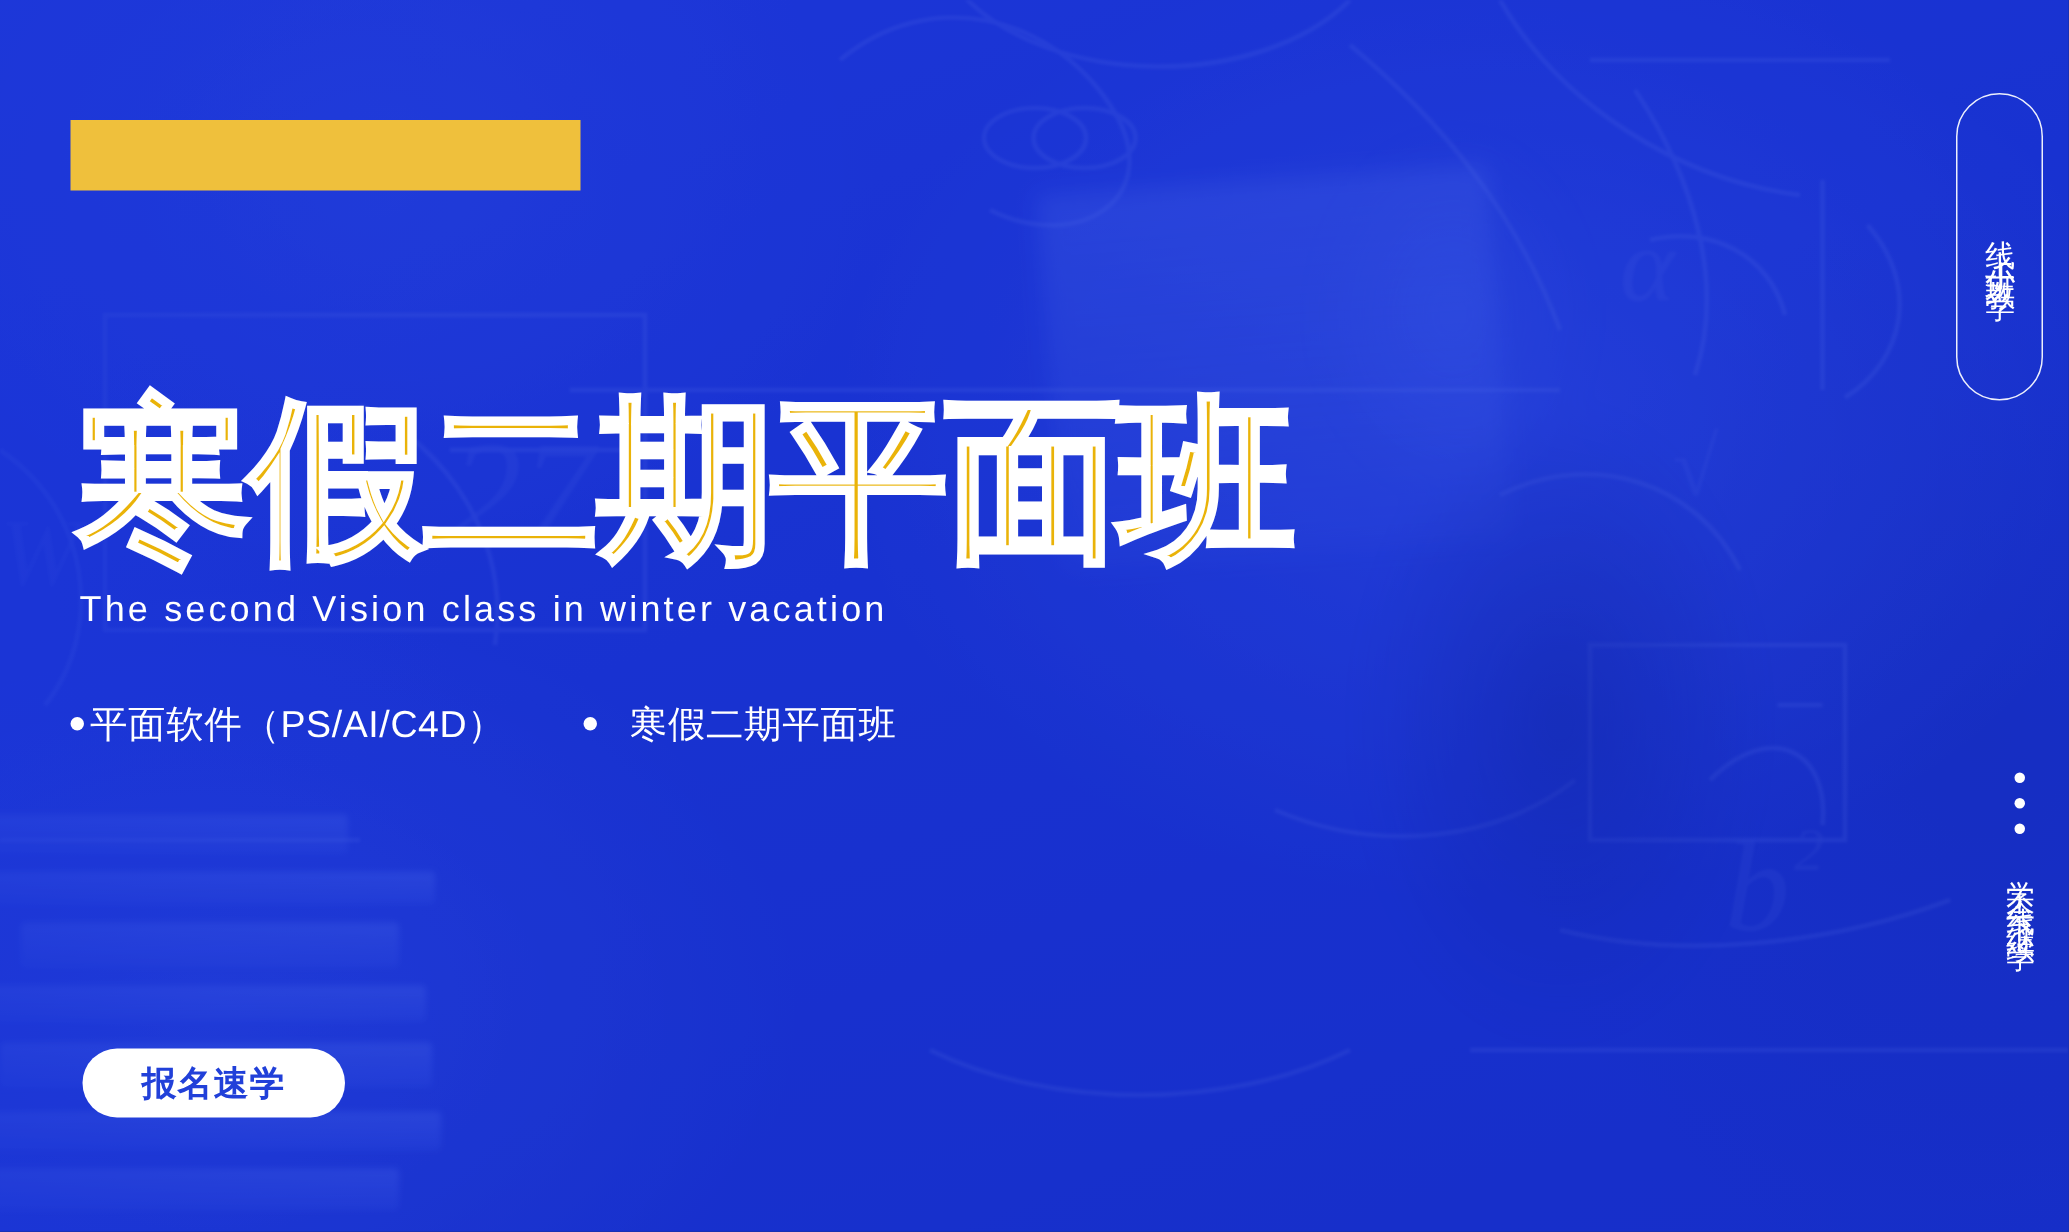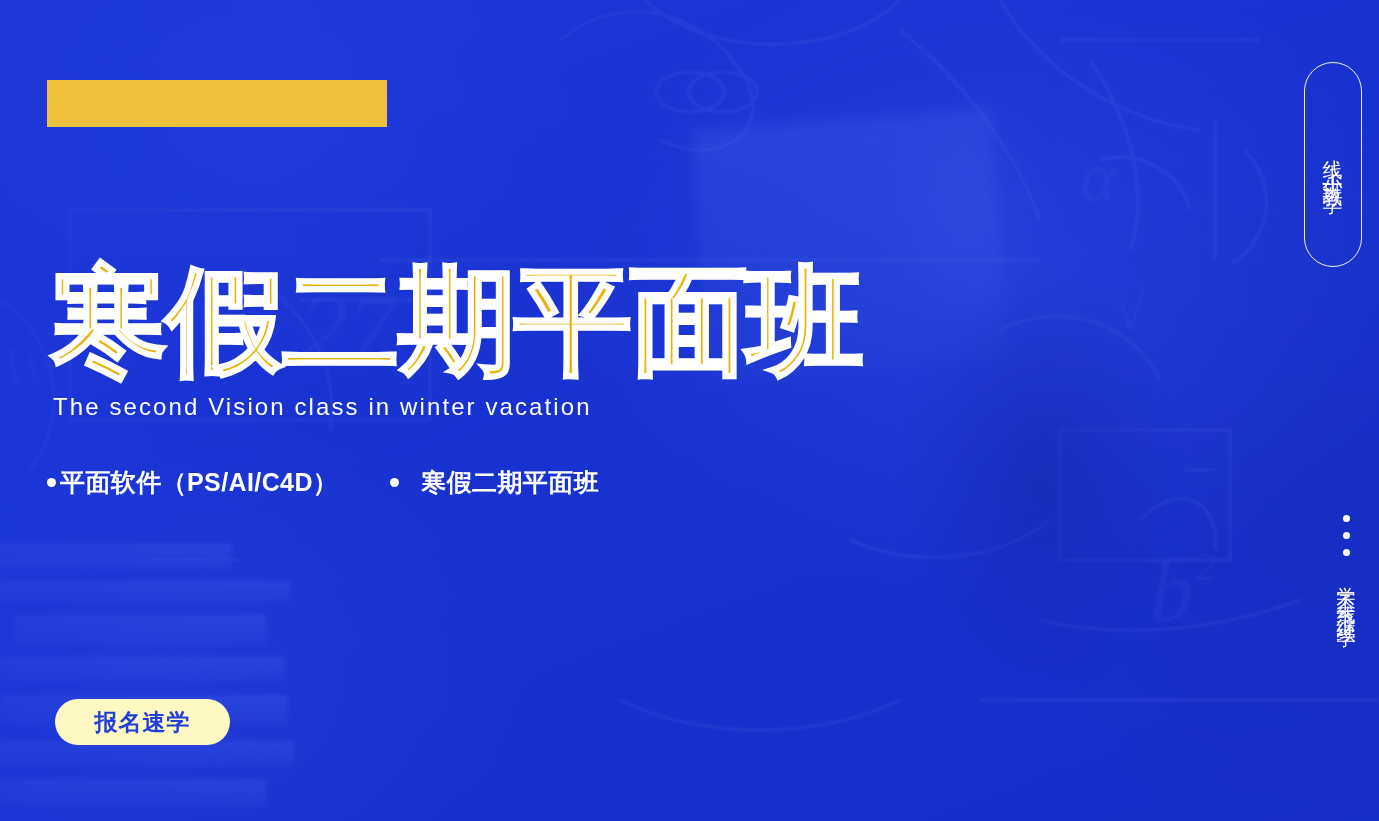--- a/index.html
+++ b/index.html
@@ -105,36 +105,36 @@
     white-space:nowrap;
   }
 
   
   .features {
     position:absolute; left:47px; top:466px;
     display:flex; align-items:center;
     white-space:nowrap;
     color:#ffffff;
   }
-  .feature { display:flex; align-items:center; font-size:25px; font-weight:700; letter-spacing:.4px; }
+  .feature { display:flex; align-items:center; font-size:25px; font-weight:400; letter-spacing:.4px; }
   .feature .dot {
     display:inline-block; width:9px; height:9px; border-radius:50%;
     background:#ffffff; flex:0 0 auto;
   }
   .f1 { margin-right:52px; }
   .f1 .dot { margin-right:4px; }
   .f2 { margin-right:60px; }
   .f2 .dot { margin-right:12px; }
   .f3 .dot { margin-right:22px; }
 
   
   .cta {
     position:absolute; left:55px; top:699px;
     width:175px; height:46px;
-    background:#fef9c3;
+    background:#ffffff;
     border-radius:23px;
     display:flex; align-items:center; justify-content:center;
     color:#2140d9;
     font-size:23px; font-weight:700; letter-spacing:1px;
     cursor:pointer;
   }
 
   
   .badge {
     position:absolute; right:17px; top:62px;

